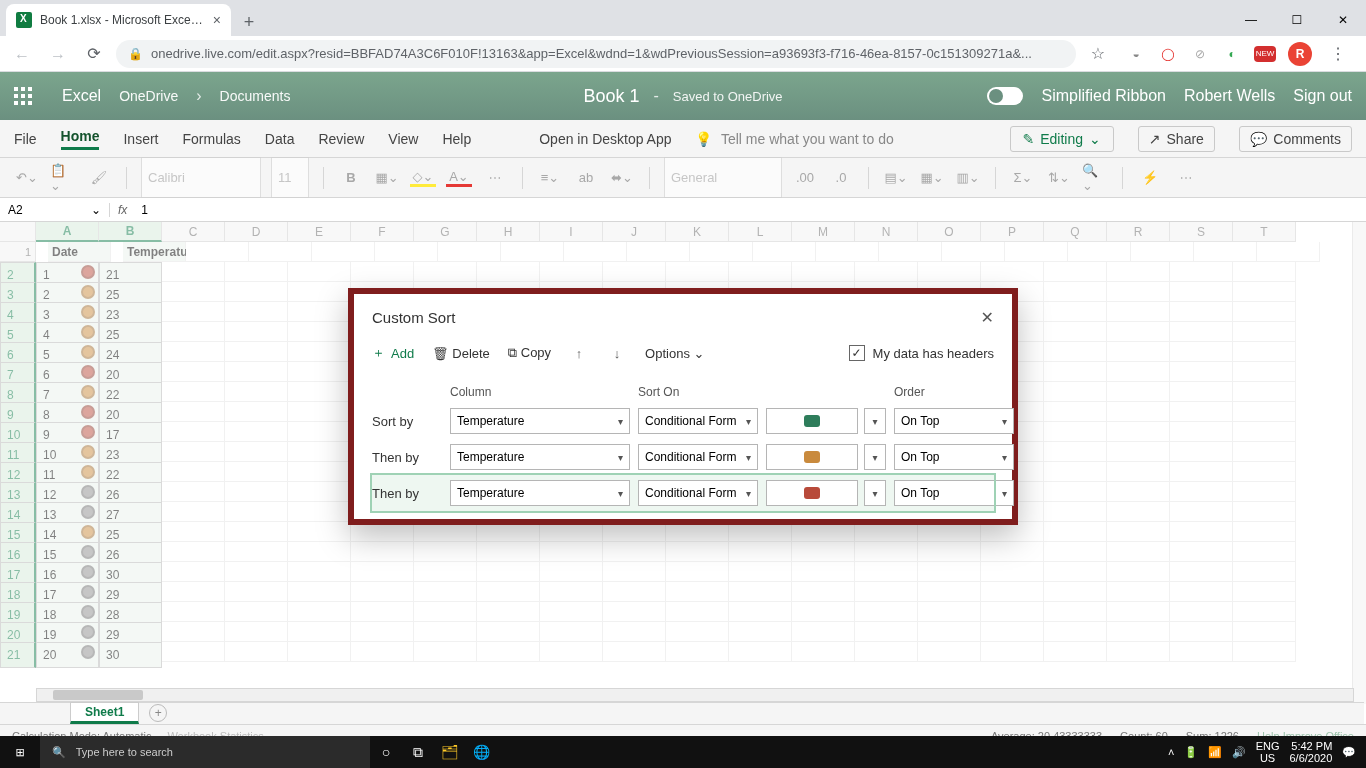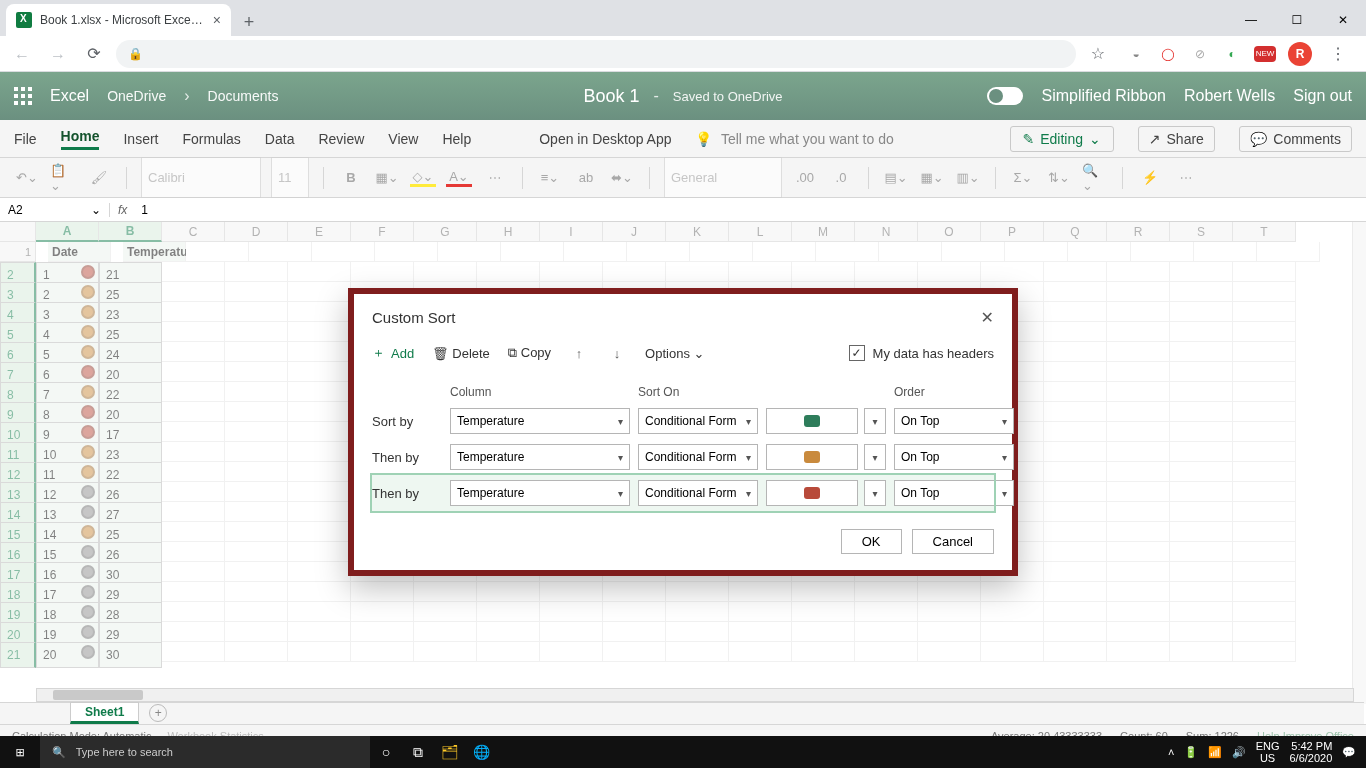--- a/index.html
+++ b/index.html
@@ -22,21 +22,21 @@
 .addr-bar { flex: 1; height: 28px; background: #f1f3f4; border-radius: 14px; display: flex; align-items: center; padding: 0 12px; gap: 8px; font-size: 13px; color: #5f6368; overflow:hidden; white-space:nowrap;}
 .addr-bar .lock { font-size: 12px; }
 .ext-icons { display: flex; gap: 12px; align-items:center; padding: 0 6px;}
 .ext-ico { width:20px; height:20px; border-radius:50%; display:flex; align-items:center; justify-content:center; font-size:12px;}
 .avatar { width:24px; height:24px; border-radius:50%; background:#ea4335; color:#fff; font-size:12px; display:flex; align-items:center; justify-content:center; font-weight:bold;}
 
 
 .xl-title { height: 48px; background: #6b9080; background: linear-gradient(#7ba58d,#6b9080); color:#fff; display:flex; align-items:center; padding: 0 14px; gap: 18px;}
 .xl-title .apps { width:18px; height:18px; display:grid; grid-template-columns:repeat(3,4px); grid-template-rows:repeat(3,4px); gap:3px;}
 .xl-title .apps span { background:#fff;}
-.xl-title .brand { font-size:16px; }
+.xl-title .brand { font-size:16px;margin-left:12px; }
 .xl-title .crumb { font-size:14px; opacity:.95;}
 .xl-title .sep { opacity:.8;}
 .xl-title .center { position:absolute; left:50%; transform:translateX(-50%); display:flex; align-items:center; gap: 14px;}
 .xl-title .docname { font-size:18px;}
 .xl-title .saved { font-size:13px; opacity:.9;}
 .xl-title .right { margin-left:auto; display:flex; align-items:center; gap:18px;}
 .toggle { width:36px; height:18px; background:#fff; border-radius:9px; position:relative;}
 .toggle::after { content:""; width:14px; height:14px; background:#6b9080; border-radius:50%; position:absolute; top:2px; left:2px;}
 
 
@@ -146,20 +146,21 @@
     <div class="win-btn">✕</div>
   </div>
 </div>
 
 <div class="chrome-addr">
   <div class="nav-ico disabled">←</div>
   <div class="nav-ico disabled">→</div>
   <div class="nav-ico">⟳</div>
   <div class="addr-bar">
     <span class="lock">🔒</span>
+    <span>onedrive.live.com/edit.aspx?resid=BBFAD74A3C6F010F!13163&amp;app=Excel&amp;wdnd=1&amp;wdPreviousSession=a93693f3-f716-46ea-8157-0c151309271a&amp;...</span>
   </div>
   <div class="nav-ico">☆</div>
   <div class="ext-icons">
     <span class="ext-ico" style="color:#888">◒</span>
     <span class="ext-ico" style="color:#e53935">◯</span>
     <span class="ext-ico" style="color:#aaa">⊘</span>
     <span class="ext-ico" style="color:#34a853">◐</span>
     <span class="ext-ico" style="background:#d32f2f;color:#fff;border-radius:4px;width:22px;height:16px;font-size:8px">NEW</span>
     <span class="avatar">R</span>
     <span class="nav-ico">⋮</span>
@@ -924,17 +925,13 @@
               <span class="caret">▾</span>
             </div>
           </div>
           <div class="sel">
             <span>On Top</span>
             <span class="caret">▾</span>
           </div>
         </div>
       </div>
   </div>
-  <div class="dlg-footer">
-    <button class="dlg-btn">OK</button>
-    <button class="dlg-btn">Cancel</button>
-  </div>
 </div>
 
 </body></html>

